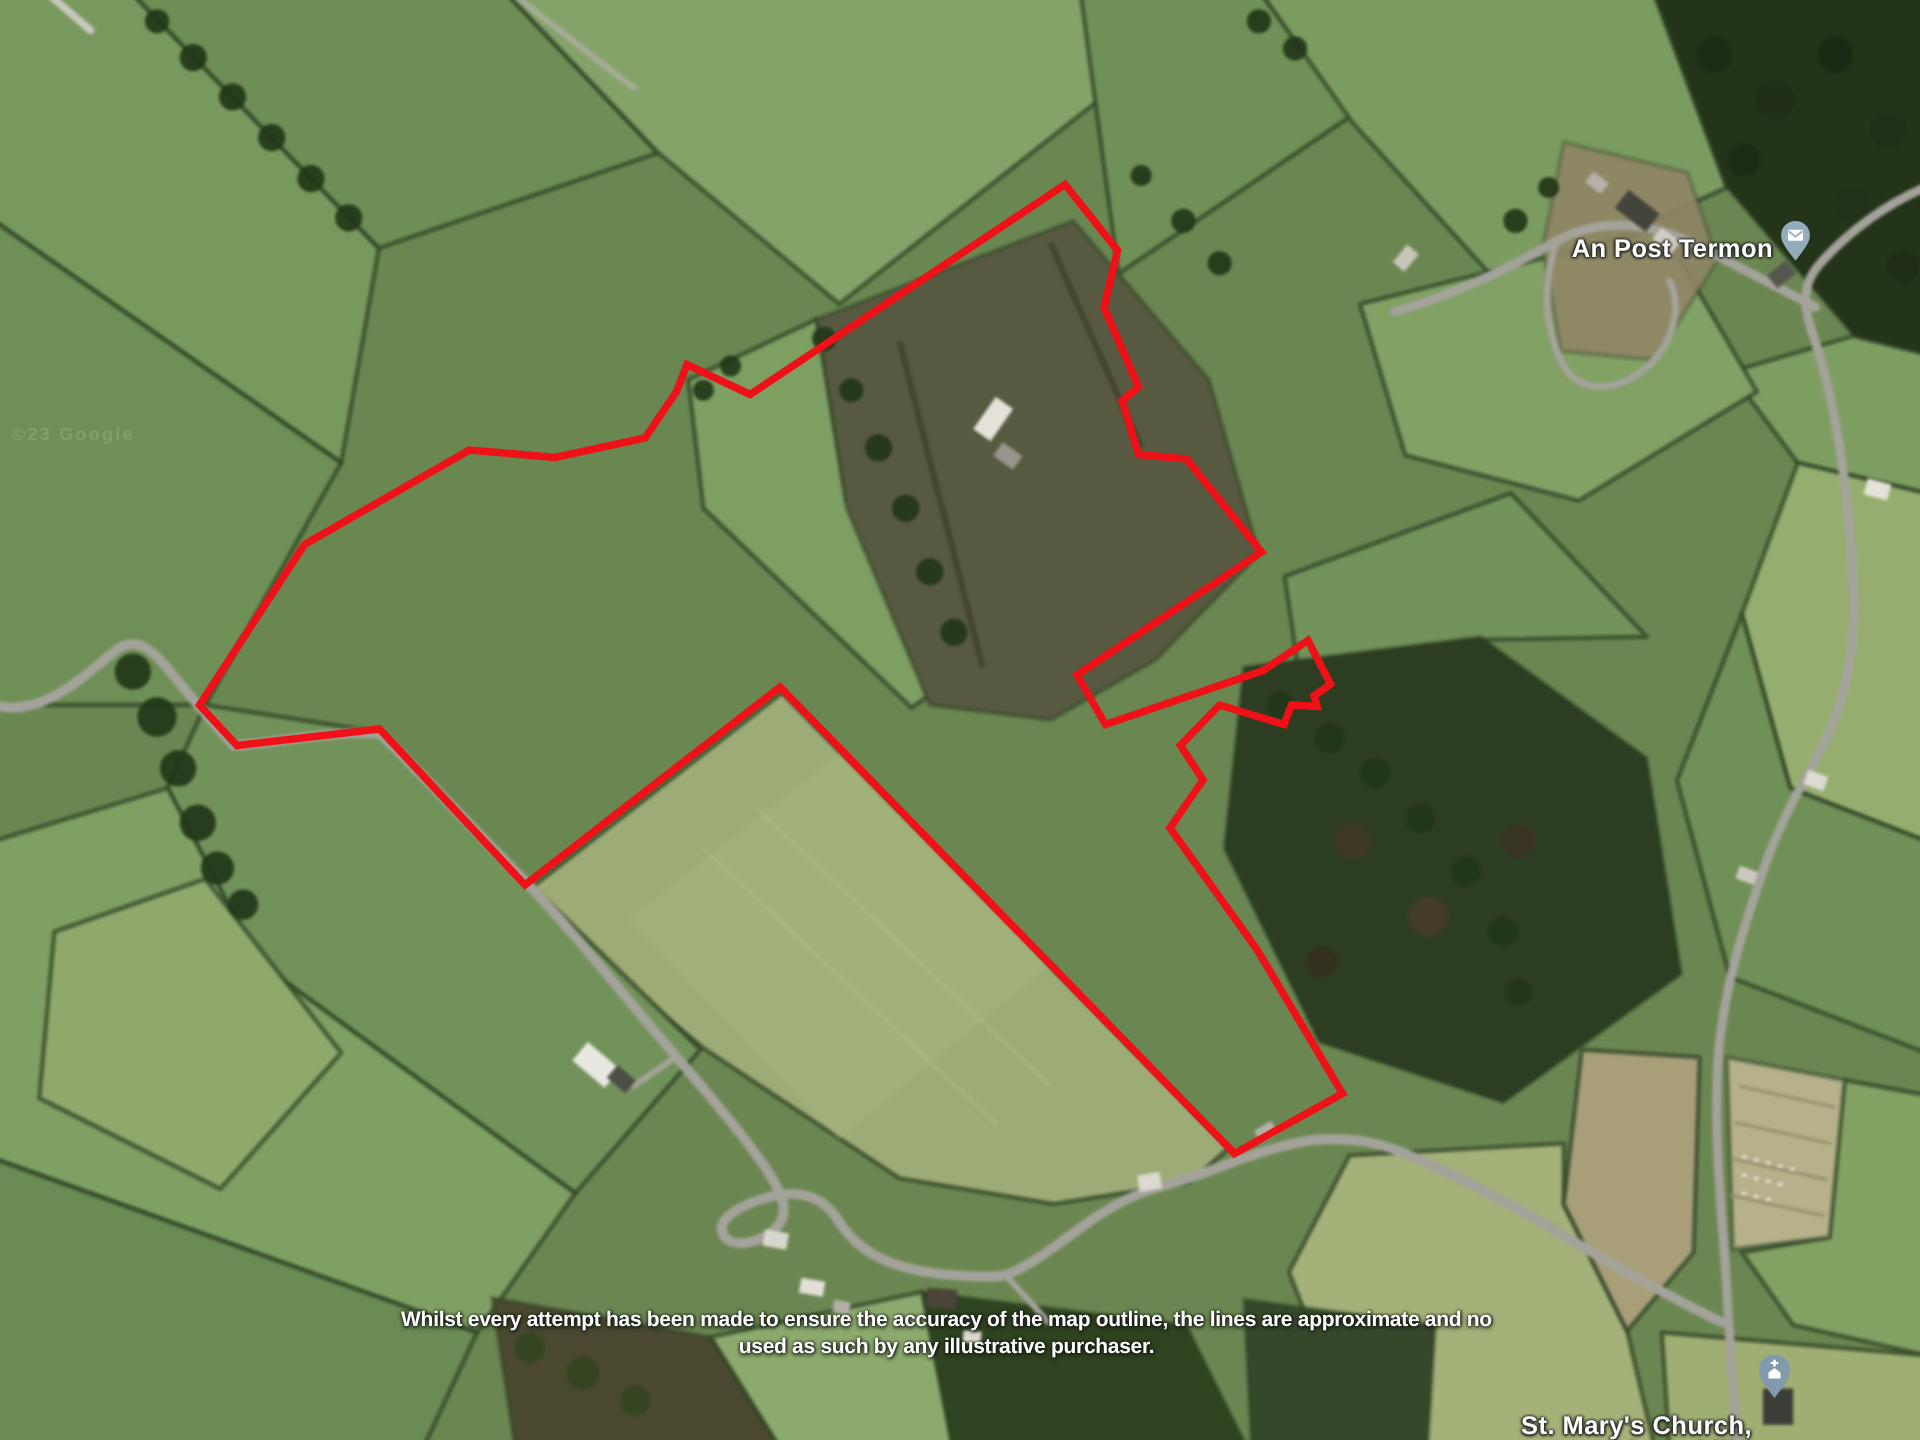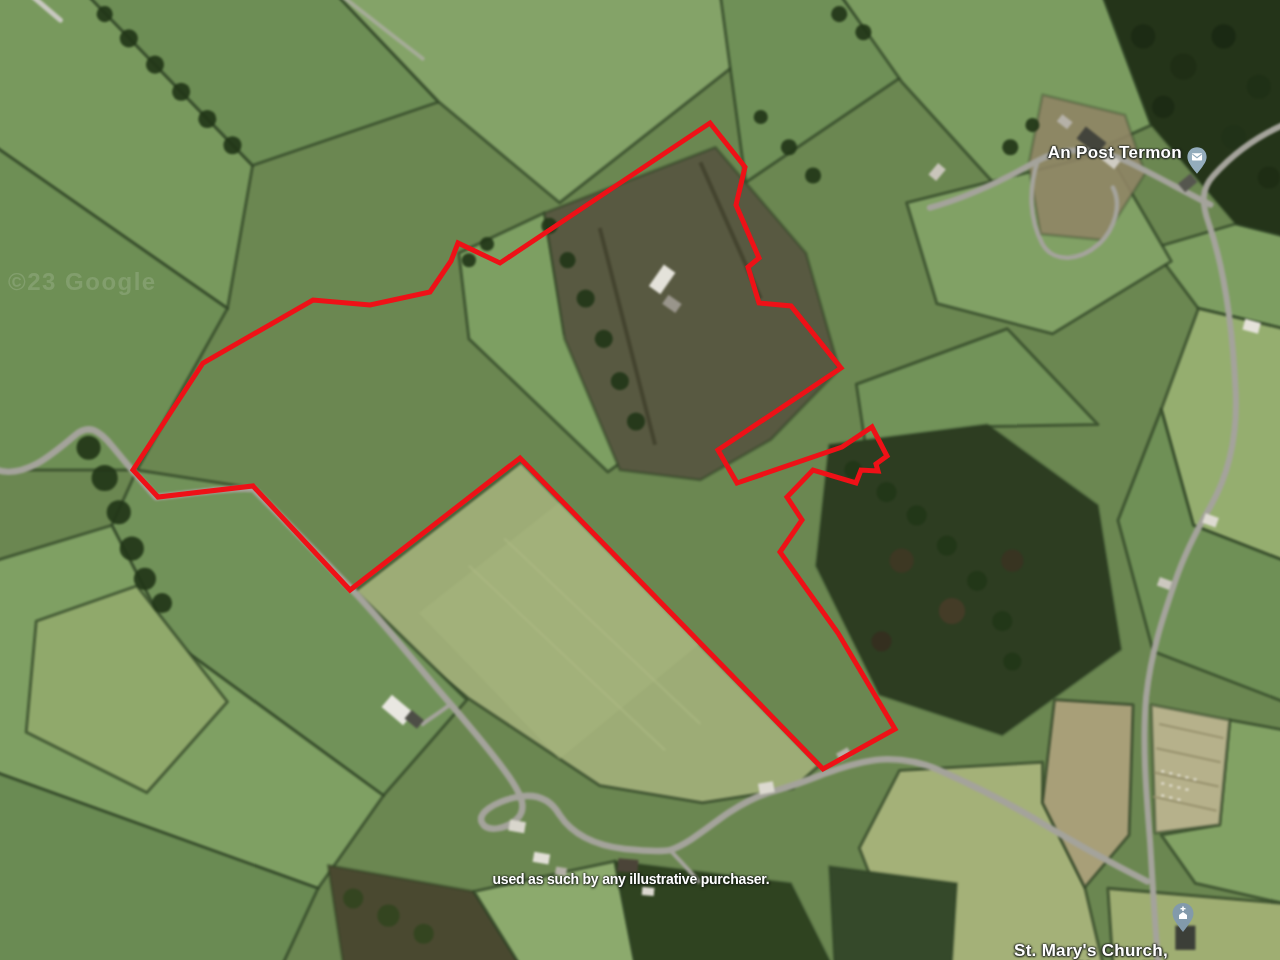--- a/index.html
+++ b/index.html
@@ -2,21 +2,21 @@
 <html><head>
 <meta charset="utf-8">
 <style>
   html,body{margin:0;padding:0;background:#111;}
   .stage{position:relative;width:1280px;height:960px;overflow:hidden;
          font-family:"Liberation Sans",sans-serif;background:#6b8751;}
   svg{display:block;}
   #terrain{position:absolute;left:-4px;top:-4px;width:1288px;height:968px;
            filter:blur(1.1px);pointer-events:none;}
   #overlay{position:absolute;left:0;top:0;width:1280px;height:960px;pointer-events:none;}
-  .watermark{position:absolute;left:8px;top:268px;font-size:24px;font-weight:bold;
+  .watermark{position:absolute;left:8px;top:282px;font-size:12px;font-weight:bold;
              letter-spacing:1.5px;color:rgba(255,255,255,0.14);user-select:none;}
   .poi-label{position:absolute;color:#ffffff;font-weight:bold;font-size:17px;
              letter-spacing:.3px;white-space:nowrap;
              text-shadow:0 0 2px rgba(40,44,40,.95),0 1px 2px rgba(30,34,30,.95),
                          1px 0 2px rgba(30,34,30,.9),-1px 0 2px rgba(30,34,30,.9);}
   .poi-label.right{text-align:right;line-height:17px;}
   .pin{position:absolute;}
   .disclaimer{position:absolute;left:0;top:871px;width:1262px;text-align:center;
               color:#ffffff;font-size:14px;font-weight:bold;letter-spacing:-.2px;
               line-height:17.5px;
@@ -181,37 +181,38 @@
   </svg>
 
   <svg id="overlay" viewBox="0 0 1280 960">
     <g stroke="#ee1117">
       <polygon fill="none" stroke-width="5" stroke-miterlimit="3" stroke-linejoin="miter" points="710,123 745,167 736,205 759,258 748,267 759,303 791,306 841,368 718,450 737,483 842,447 872,427 887,456 876,464 878,471 861,470 856,483 813,470 787,497 802,520 780,552 838,633 895,729 823,769 520,458 350,590 253,486 158,497 133,470 203,363 313,300 370,305 430,292 451,261 458,243 500,263"></polygon>
     </g>
   </svg>
 
   <div class="watermark">©23 Google</div>
 
-  <div class="poi-label" style="right:98px;top:143px;">An Post Termon</div>
+  <div class="poi-label" style="right:98px;top:156px;">An Post Termon</div>
   <svg class="pin" style="left:1186px;top:146px;" width="22" height="30" viewBox="0 0 24 32">
     <path d="M12 1 C6 1 1.5 5.6 1.5 11.5 C1.5 17 6 22 12 30 C18 22 22.5 17 22.5 11.5 C22.5 5.6 18 1 12 1 Z" fill="#93acbc"></path>
     <rect x="6.5" y="7.5" width="11" height="8" rx="0.8" fill="#ffffff"></rect>
     <path d="M7 8.5 L12 12.5 L17 8.5" fill="none" stroke-width="1.3" stroke="#93acbc"></path>
   </svg>
 
   <div class="poi-label right" style="right:112px;top:942px;margin-left:24px;">
     <div>St. Mary's Church,</div>
     <div>Clanaphilip</div>
   </div>
   <svg class="pin" style="left:1170px;top:902px;" width="26" height="32" viewBox="0 0 24 32">
     <path d="M12 1 C6 1 1.5 5.6 1.5 11.5 C1.5 17 6 22 12 30 C18 22 22.5 17 22.5 11.5 C22.5 5.6 18 1 12 1 Z" fill="#829aab"></path>
     <g fill="#ffffff">
       <rect x="11.2" y="4.5" width="1.6" height="4.5"></rect>
       <rect x="9.5" y="6" width="5" height="1.4"></rect>
       <path d="M8 17 v-4 l4-3 4,3 v4 Z"></path>
     </g>
   </svg>
 
   <div class="disclaimer">
+    <div>Whilst every attempt has been made to ensure the accuracy of the map outline, the lines are approximate and no</div>
     <div>used as such by any illustrative purchaser.</div>
   </div>
 
 </div>
 
 </body></html>

